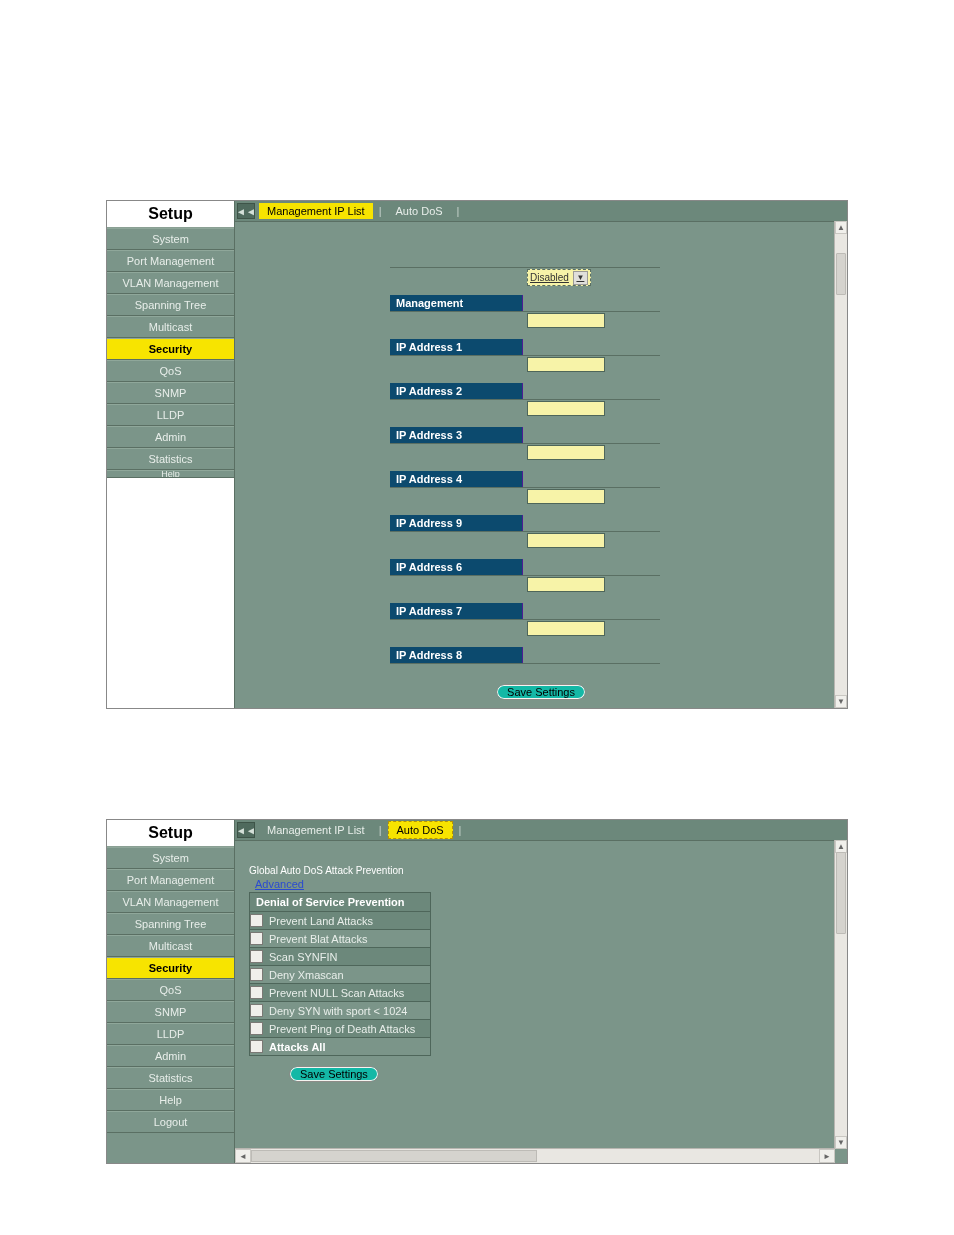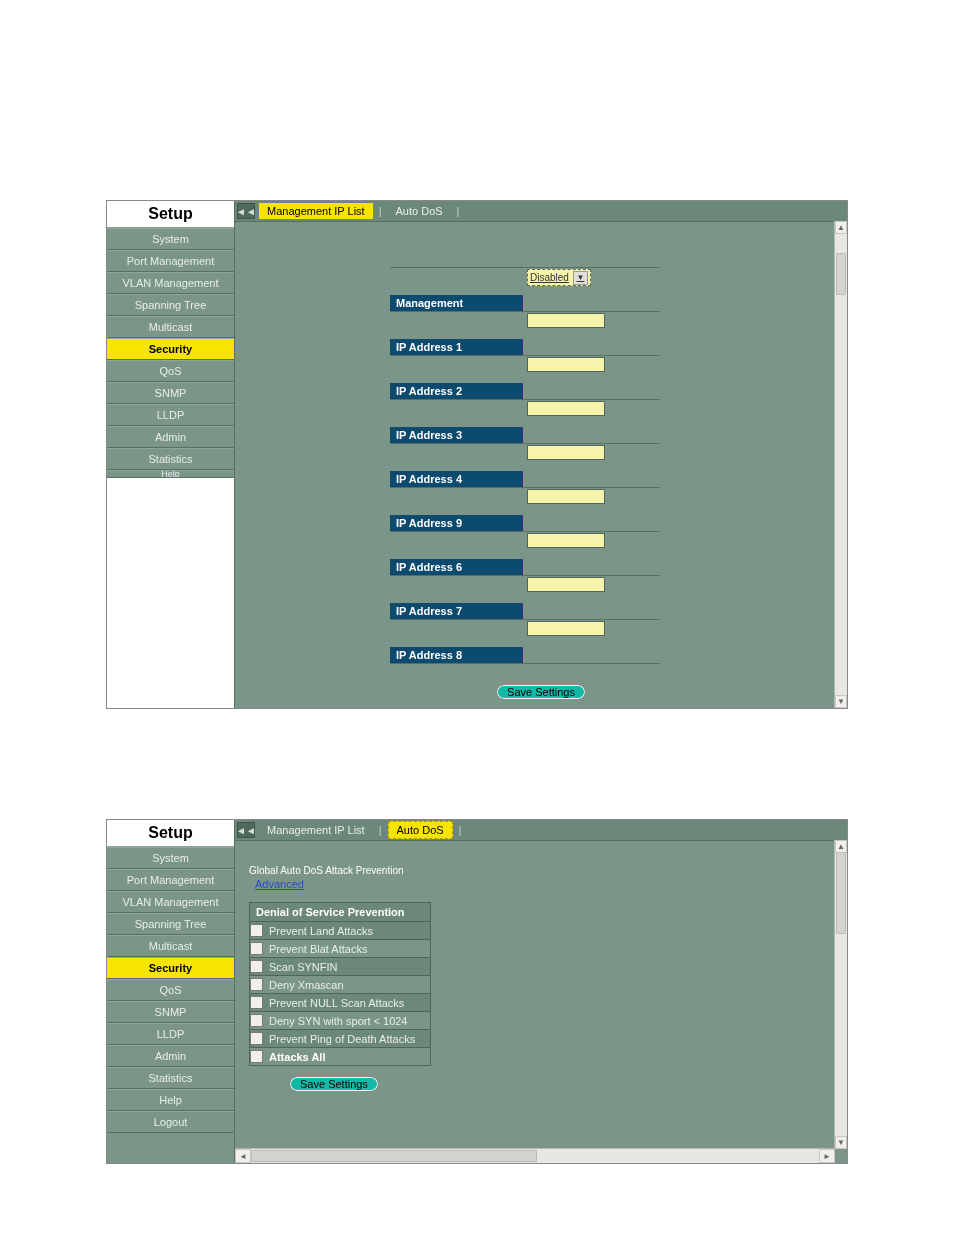--- a/index.html
+++ b/index.html
@@ -207,21 +207,21 @@
   .c2-title {
     color: #fff;
     font-weight: normal;
     font-size: 10px;
     margin-bottom: 2px;
   }
   .adv-link {
     color: #2a4ad0;
     text-decoration: underline;
     font-size: 11px;
-    margin: 0 0 12px 6px;
+    margin: 0 0 2px 6px;
     display: inline-block;
     text-align: center;
   }
   .dos-table {
     border: 1px solid #4e665a;
     width: 180px;
   }
   .dos-hdr {
     background: #6c887b;
     color: #fff;

